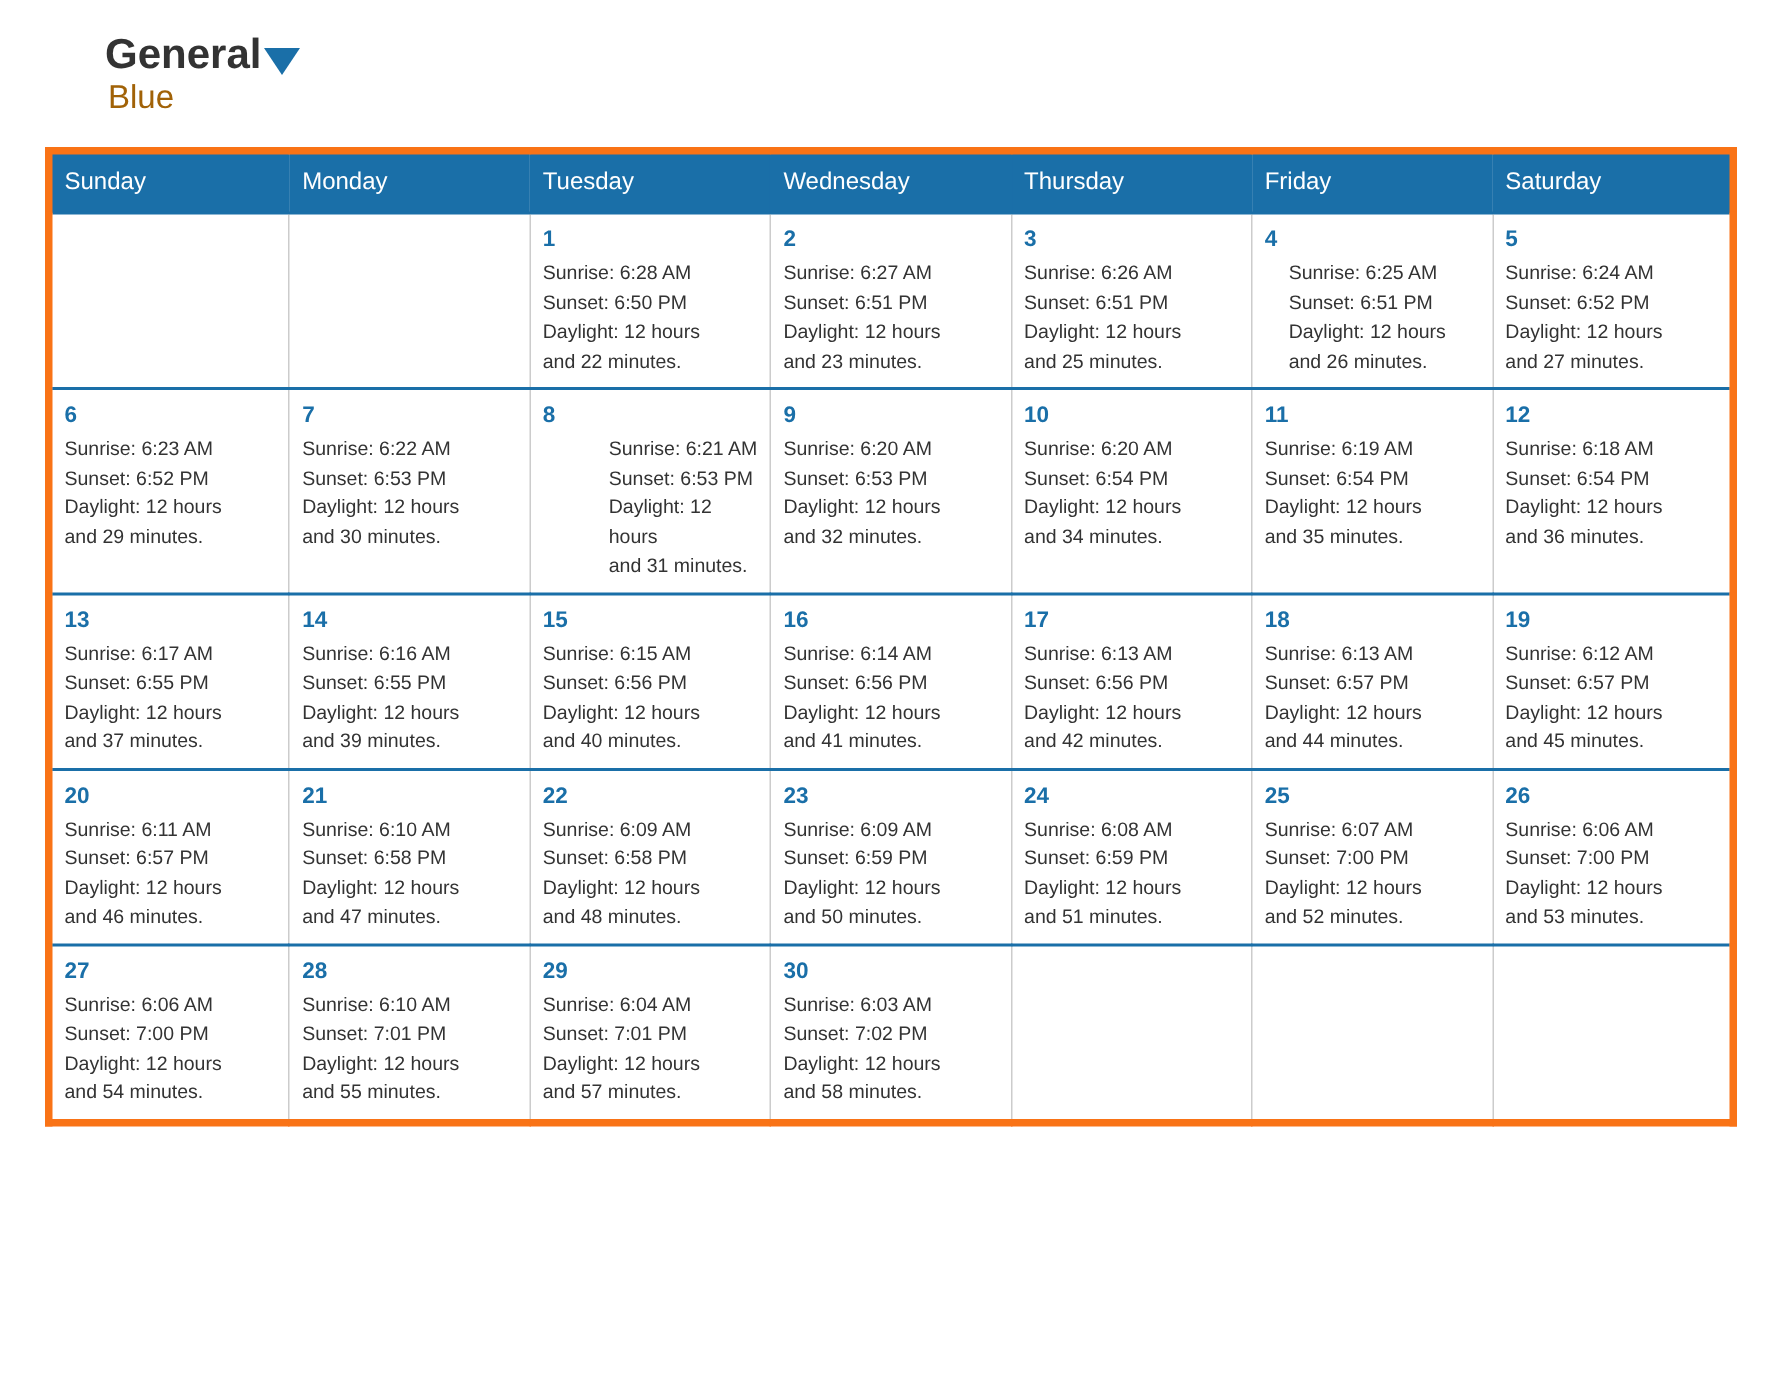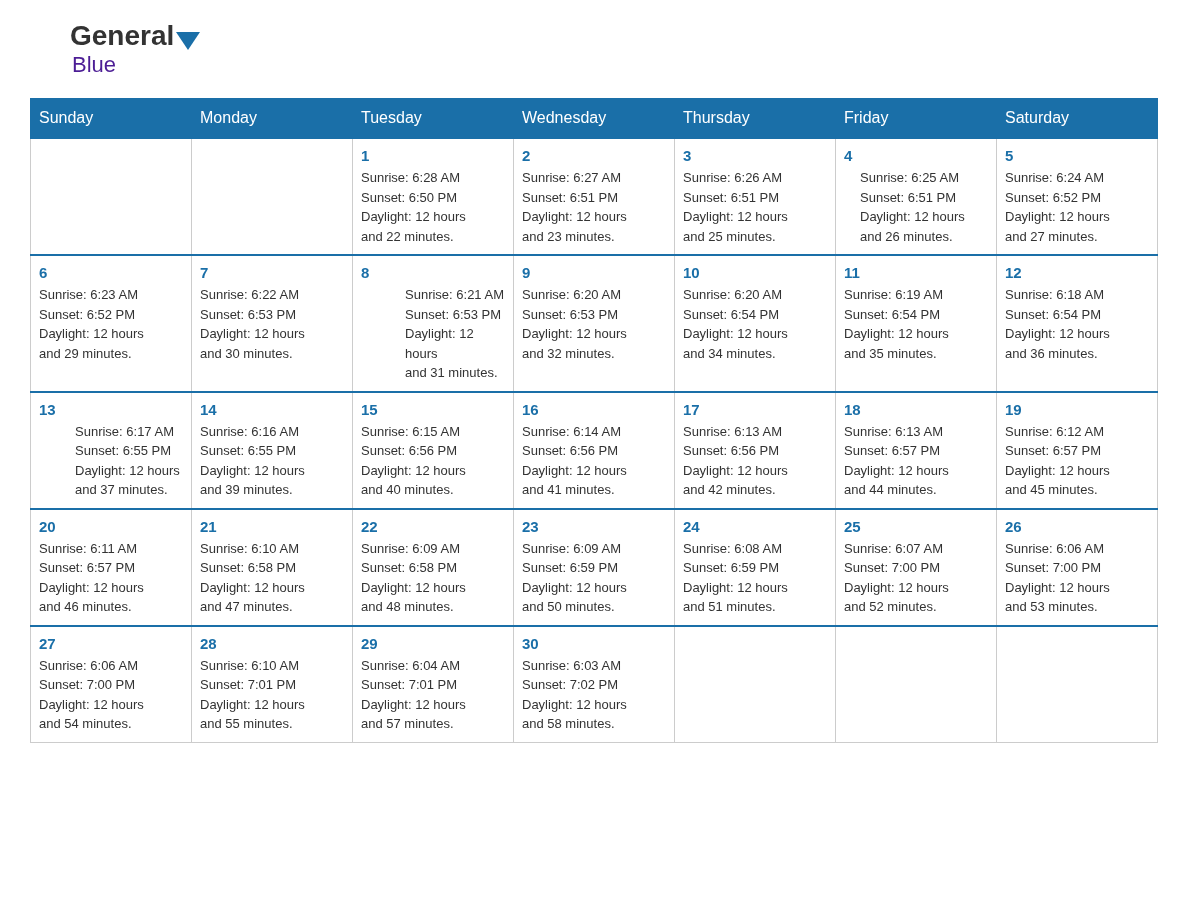--- a/index.html
+++ b/index.html
@@ -35,42 +35,42 @@
       width: 0;
       height: 0;
       border-left: 12px solid transparent;
       border-right: 12px solid transparent;
       border-top: 18px solid #1a6fa8;
       margin: 0 2px;
       position: relative;
       top: 5px;
     }
     .logo-blue {
-      color: #4c1d95;
+      color: #a16207;
       font-size: 22px;
       margin-left: 2px;
     }
     .title-block {
       text-align: right;
     }
     .title-month {
       font-size: 52px;
       font-weight: normal;
       color: #333;
       line-height: 1.1;
     }
     .title-location {
       font-size: 22px;
       color: #555;
       margin-top: 4px;
     }
     .calendar {
       width: 100%;
       border-collapse: collapse;
-      border: 1px solid #f97316;
+      border: 5px solid #f97316;
       padding-left: 40px;
     }
     .calendar th {
       background-color: #1a6fa8;
       color: #fff;
       padding: 10px 8px;
       font-size: 16px;
       font-weight: normal;
       text-align: left;
       border: 1px solid #1a6fa8;
@@ -222,21 +222,21 @@
           <span class="day-num">12</span>
           <div class="day-info" style="white-space: pre-line;">Sunrise: 6:18 AM
 Sunset: 6:54 PM
 Daylight: 12 hours
 and 36 minutes.</div>
         </td>
       </tr>
       <tr>
         <td>
           <span class="day-num">13</span>
-          <div class="day-info" style="white-space: pre-line; margin-left: 36px;">Sunrise: 6:17 AM
+          <div class="day-info" style="white-space: pre-line;">Sunrise: 6:17 AM
 Sunset: 6:55 PM
 Daylight: 12 hours
 and 37 minutes.</div>
         </td>
         <td>
           <span class="day-num">14</span>
           <div class="day-info" style="white-space: pre-line;">Sunrise: 6:16 AM
 Sunset: 6:55 PM
 Daylight: 12 hours
 and 39 minutes.</div>

